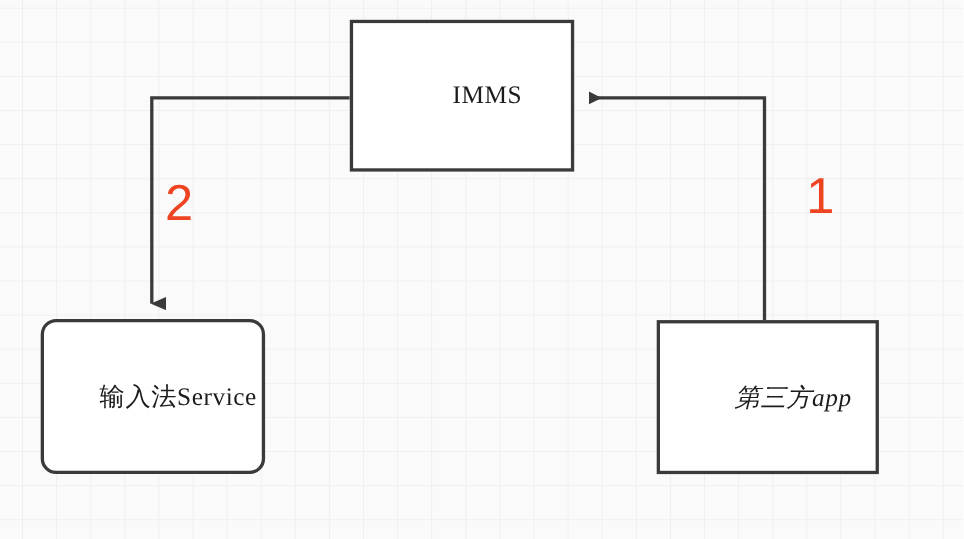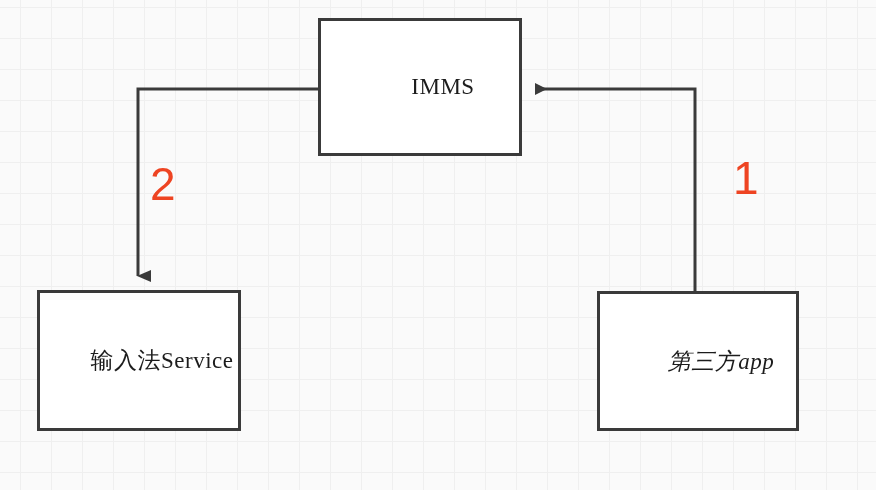--- a/index.html
+++ b/index.html
@@ -38,21 +38,21 @@
     padding-left: 46px;
   }
   .node-label {
     font-family: "Liberation Serif", "DejaVu Serif", serif;
     font-size: 23px;
     color: #1c1c1c;
     letter-spacing: 0.5px;
     white-space: nowrap;
   }
   #node-imms   { left: 318px; top: 18px;  width: 204px; height: 138px; }
-  #node-ime    { left: 37px;  top: 290px; width: 204px; height: 141px; }
+  #node-ime    { left: 37px;  top: 290px; width: 204px; height: 141px; border-radius: 14px; }
   #node-app    { left: 597px; top: 291px; width: 202px; height: 140px; font-style: italic; }
   .step-label {
     position: absolute;
     font-family: "Liberation Sans", "DejaVu Sans", sans-serif;
     font-size: 46px;
     line-height: 1;
     font-weight: 400;
     color: #ee4422;
     white-space: nowrap;
   }

